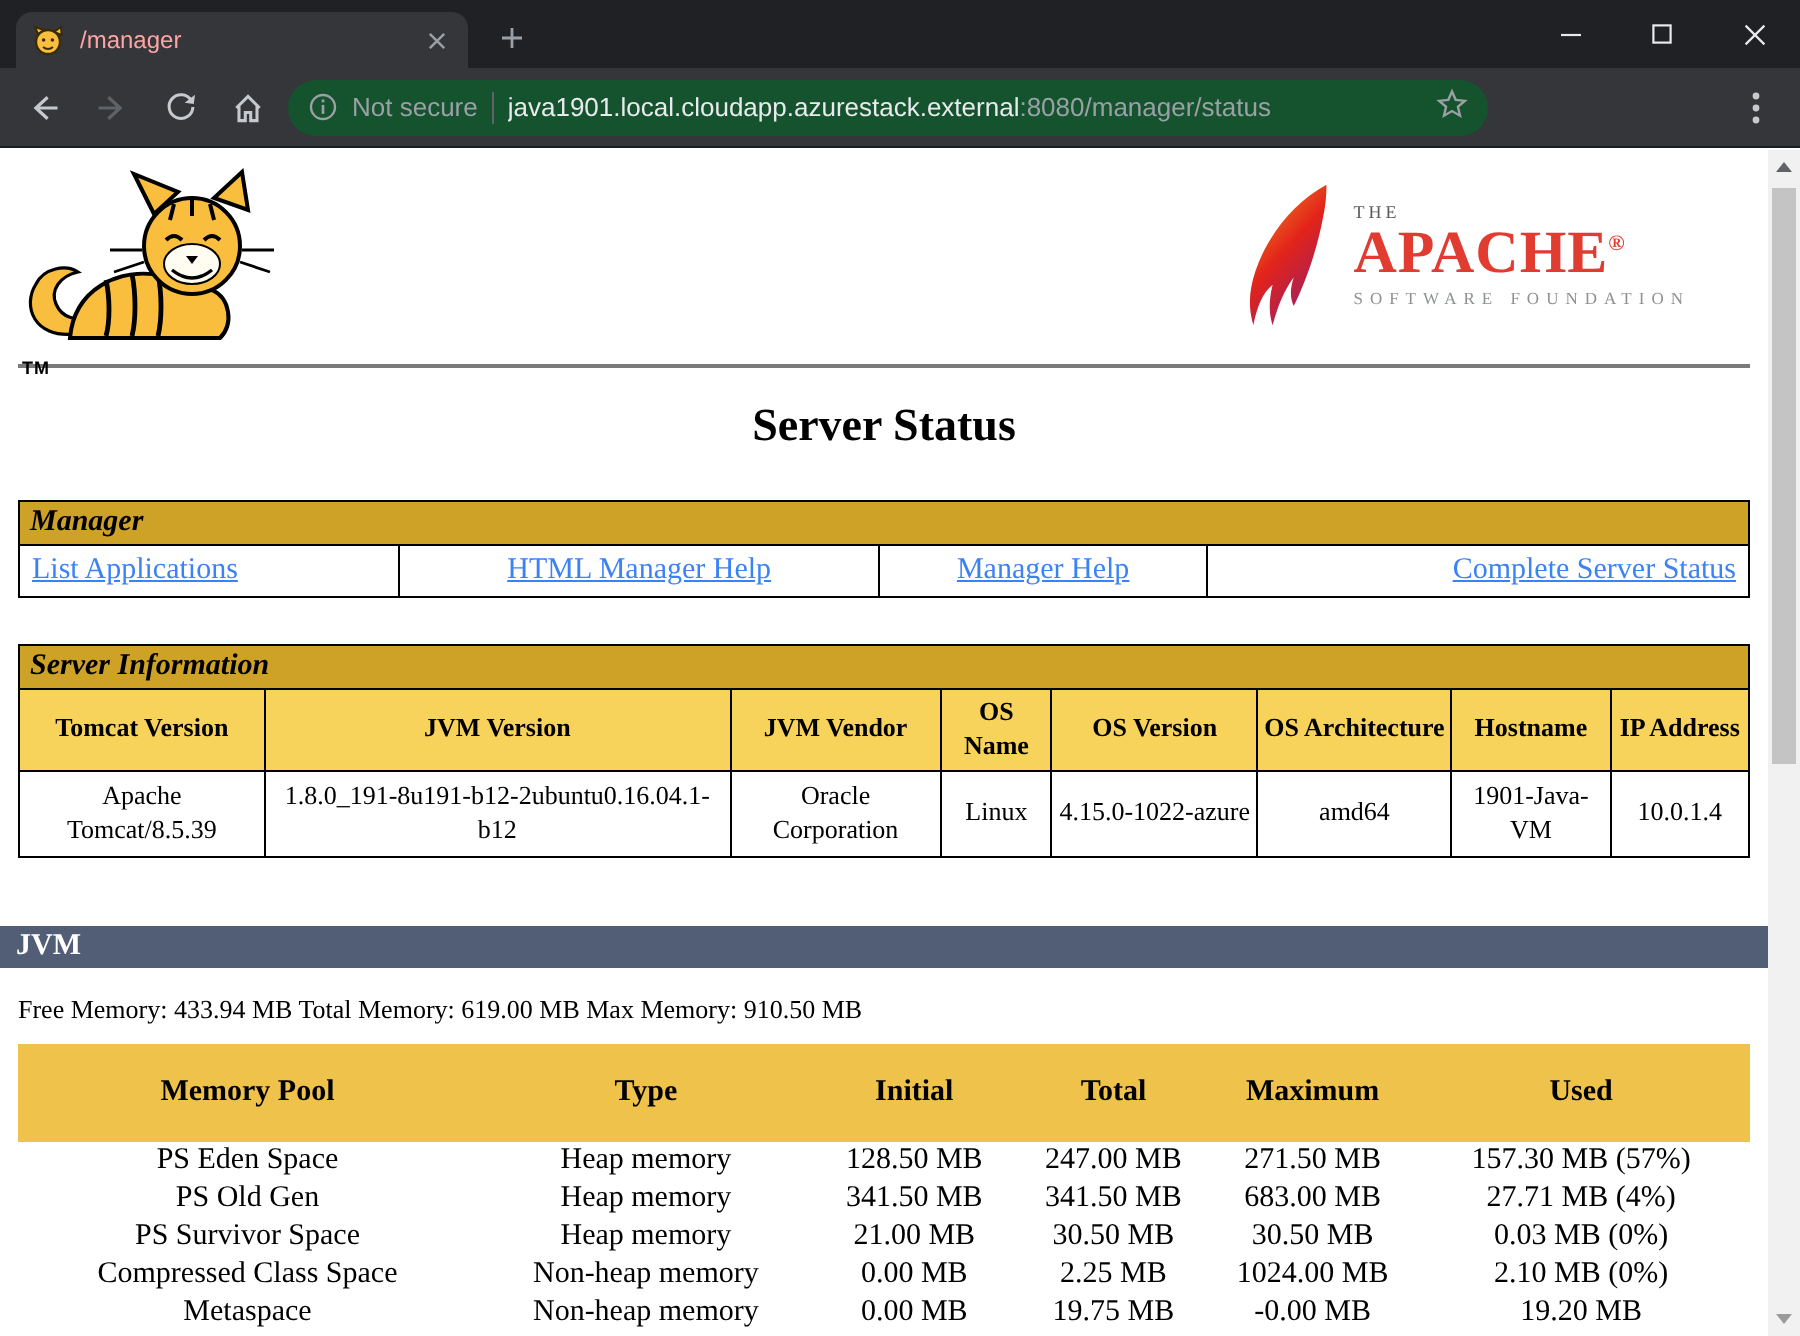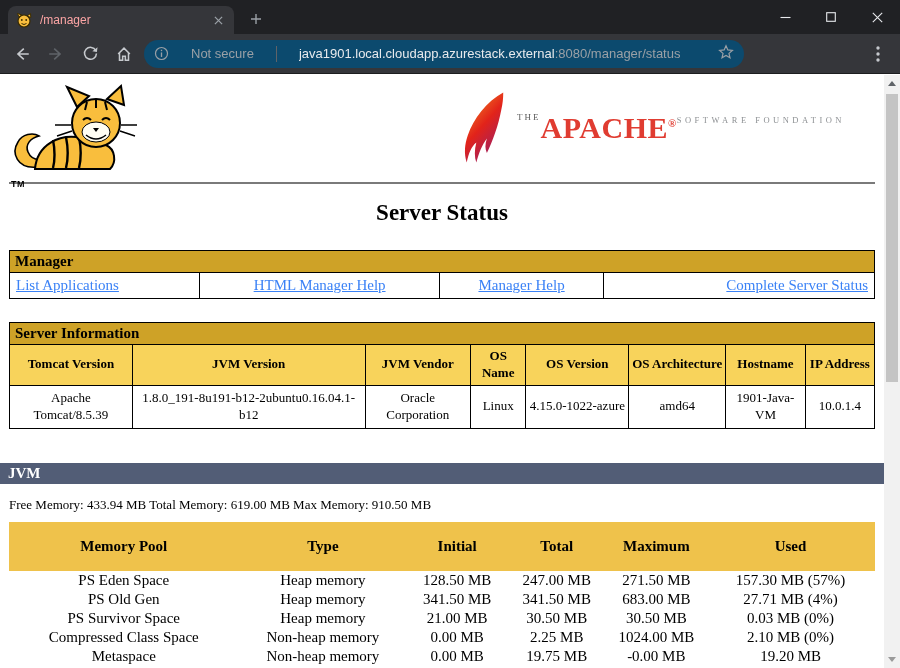--- a/index.html
+++ b/index.html
@@ -15,22 +15,22 @@
   .icon-btn { display:flex; align-items:center; justify-content:center; color:#9AA0A6; }
   .tab-close { width:16px; height:16px; border-radius:8px; }
   .newtab { position:absolute; left:244px; bottom:3px; width:24px; height:24px; border-radius:12px; }
   .win-controls { position:absolute; right:0; top:0; height:34px; display:flex; }
   .win-btn { width:46px; height:34px; display:flex; align-items:center; justify-content:center; color:#E8EAED; }
 
   .toolbar { height:40px; background:#35363A; display:flex; align-items:center; padding:0 8px; gap:6px;
              font-family:"Liberation Sans",sans-serif; border-bottom:1px solid #1c1d1f; }
   .nav-btn { width:28px; height:28px; display:flex; align-items:center; justify-content:center; border-radius:14px; color:#C6C9CD; }
   .nav-btn.disabled { color:#5F6368; }
-  .omnibox { width:600px; height:28px; background:#0c4a6e; border-radius:14px; display:flex; align-items:center;
-             padding:0 10px; gap:22px; color:#9AA0A6; font-size:13px; }
+  .omnibox { width:600px; height:28px; background:#14532d; border-radius:14px; display:flex; align-items:center;
+             padding:0 10px; gap:7px; color:#9AA0A6; font-size:13px; }
   .omni-divider { width:1px; height:16px; background:#5F6368; }
   .url { white-space:nowrap; overflow:hidden; }
   .url .host { color:#E8EAED; }
   .url .path { color:#9AA0A6; }
   .omni-star { margin-left:auto; }
   .menu-btn { margin-left:auto; width:28px; height:28px; display:flex; align-items:center; justify-content:center; color:#C6C9CD; }
 
   
   .page { position:absolute; top:75px; left:0; width:884px; height:593px; background:#fff; overflow:hidden; }
   .content { padding:8px 9px 0 9px; }
@@ -39,33 +39,33 @@
   .sb-arrow { position:absolute; left:0; width:16px; height:17px; display:flex; align-items:center; justify-content:center; }
   .sb-arrow.up { top:0; } .sb-arrow.down { bottom:0; }
   .tri-up { width:0; height:0; border-left:4px solid transparent; border-right:4px solid transparent; border-bottom:5px solid #5F6368; }
   .tri-down { width:0; height:0; border-left:4px solid transparent; border-right:4px solid transparent; border-top:5px solid #9a9a9a; }
   .sb-thumb { position:absolute; left:2px; top:19px; width:12px; height:288px; background:#C4C4C4; }
 
   .logo-row { display:flex; justify-content:space-between; align-items:flex-start; height:97px; }
   .tomcat-logo { display:flex; align-items:flex-start;flex-direction:column; }
   .tm { font-size:9px; font-weight:bold; letter-spacing:0.5px; margin:2px 0 0 2px; font-family:"Liberation Sans",sans-serif; }
   .apache-logo { display:flex; align-items:center; gap:8px; margin:6px 30px 0 0; }
-  .apache-text { display:flex; line-height:1.05; }
+  .apache-text { display:flex; flex-direction:column; line-height:1.05; }
   .ap-the { font-size:9px; letter-spacing:2px; color:#5c5c5c; }
   .ap-word { font-size:30px; font-weight:bold; color:#E03C31; letter-spacing:0.5px; line-height:1; }
   .ap-reg { font-size:11px; vertical-align:super; }
   .ap-sub { font-size:8.5px; letter-spacing:3.5px; color:#8E9194; margin-top:3px; }
 
   hr.rule { border:none; height:2px; background:#7a7a7a; margin-top:2px; }
 
   h1.page-title { text-align:center; font-size:23px; font-weight:bold; margin-top:16px; }
 
   table { border-collapse:collapse; width:100%; }
   table.bordered, table.bordered td { border:1px solid #000; }
-  td.title-cell { background:#CEA227; font-weight:bold; font-size:15px; padding:2px 5px; }
+  td.title-cell { background:#CEA227; font-weight:bold; font-style:italic; font-size:15px; padding:2px 5px; }
   .mgr-table { margin-top:24px; }
   .mgr-table td.link-cell { font-size:15px; padding:4px 6px; }
   a { color:#3b82f6; }
 
   .si-table { margin-top:23px; }
   .si-table td.hdr { background:#F8D35B; font-weight:bold; font-size:13px; text-align:center; padding:3px 2px; line-height:1.3; }
   .si-table td.val { font-size:13px; text-align:center; padding:4px 3px; line-height:1.3; }
 
   .jvm-bar { margin:34px -9px 0 -9px; background:#525D76; color:#fff; font-weight:bold; font-size:15px; padding:2px 8px; }
   .mem-line { margin-top:13px; font-size:13px; }

